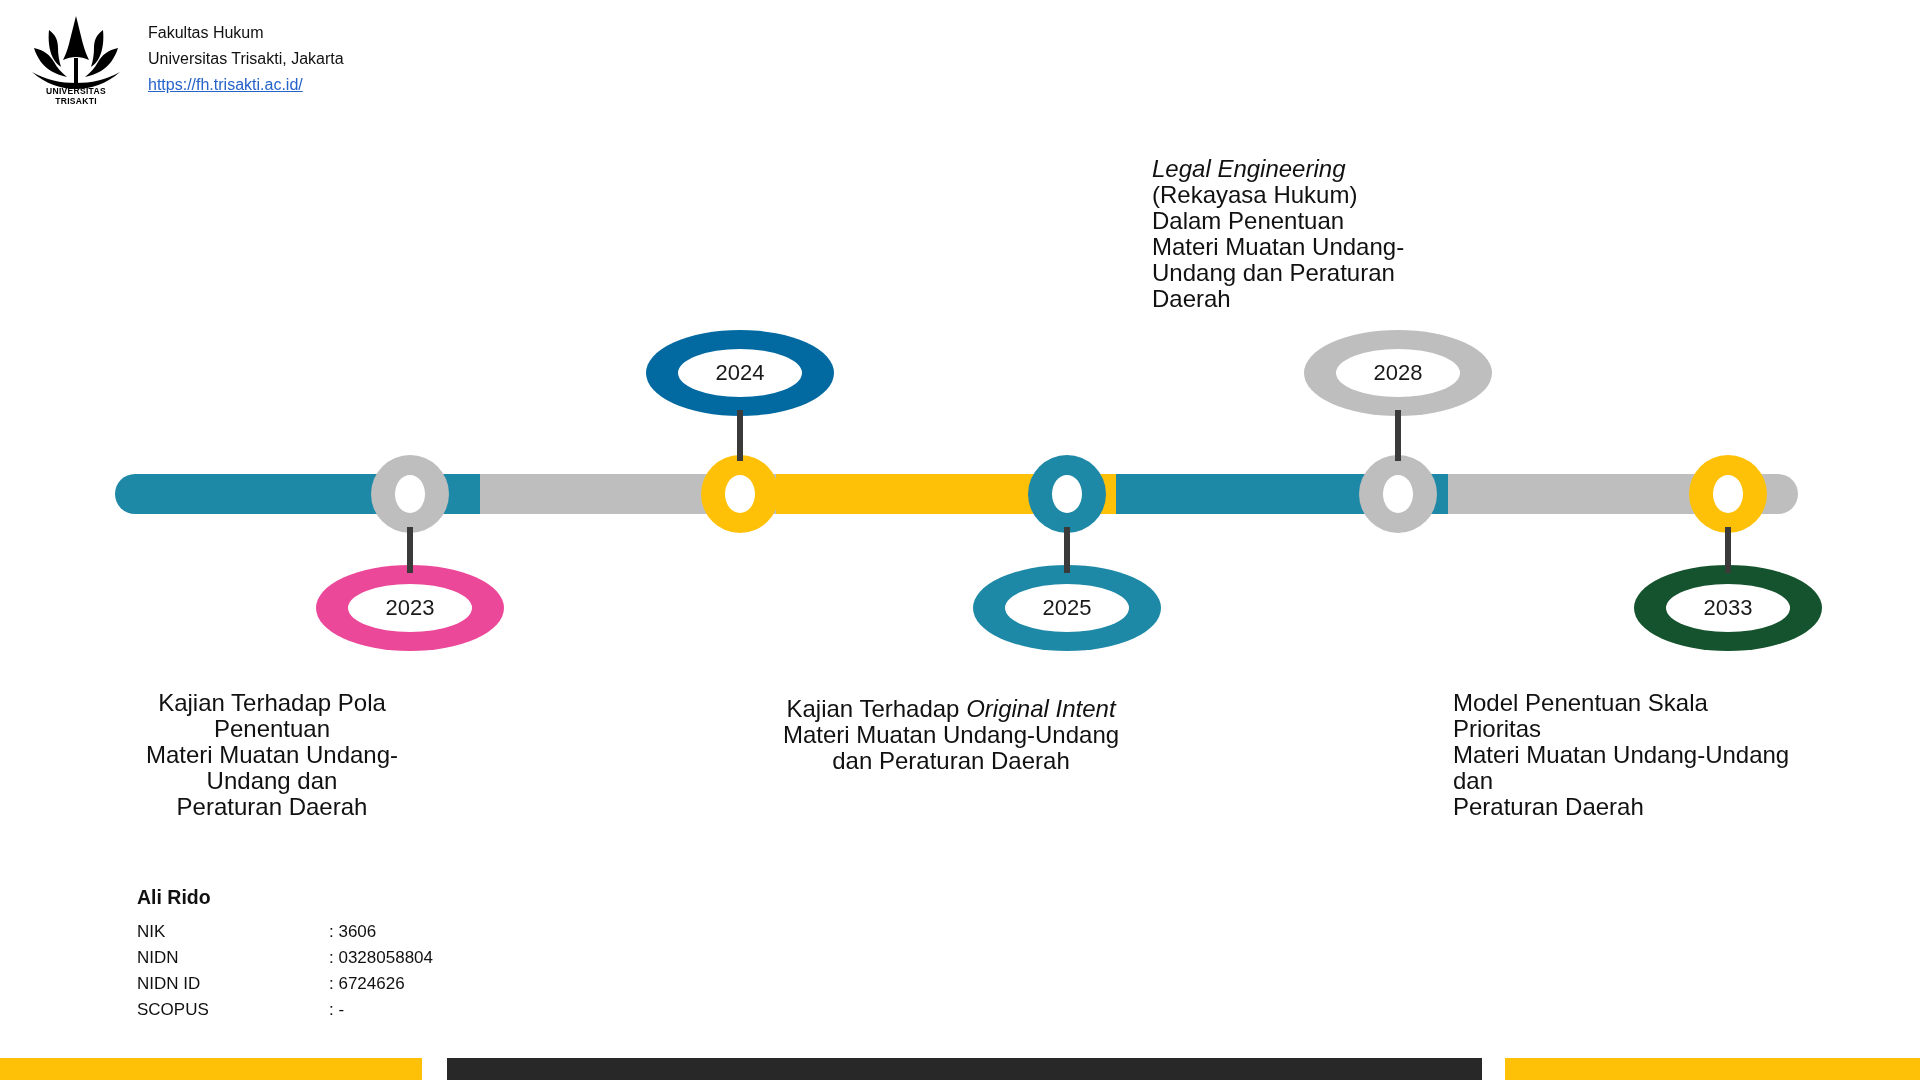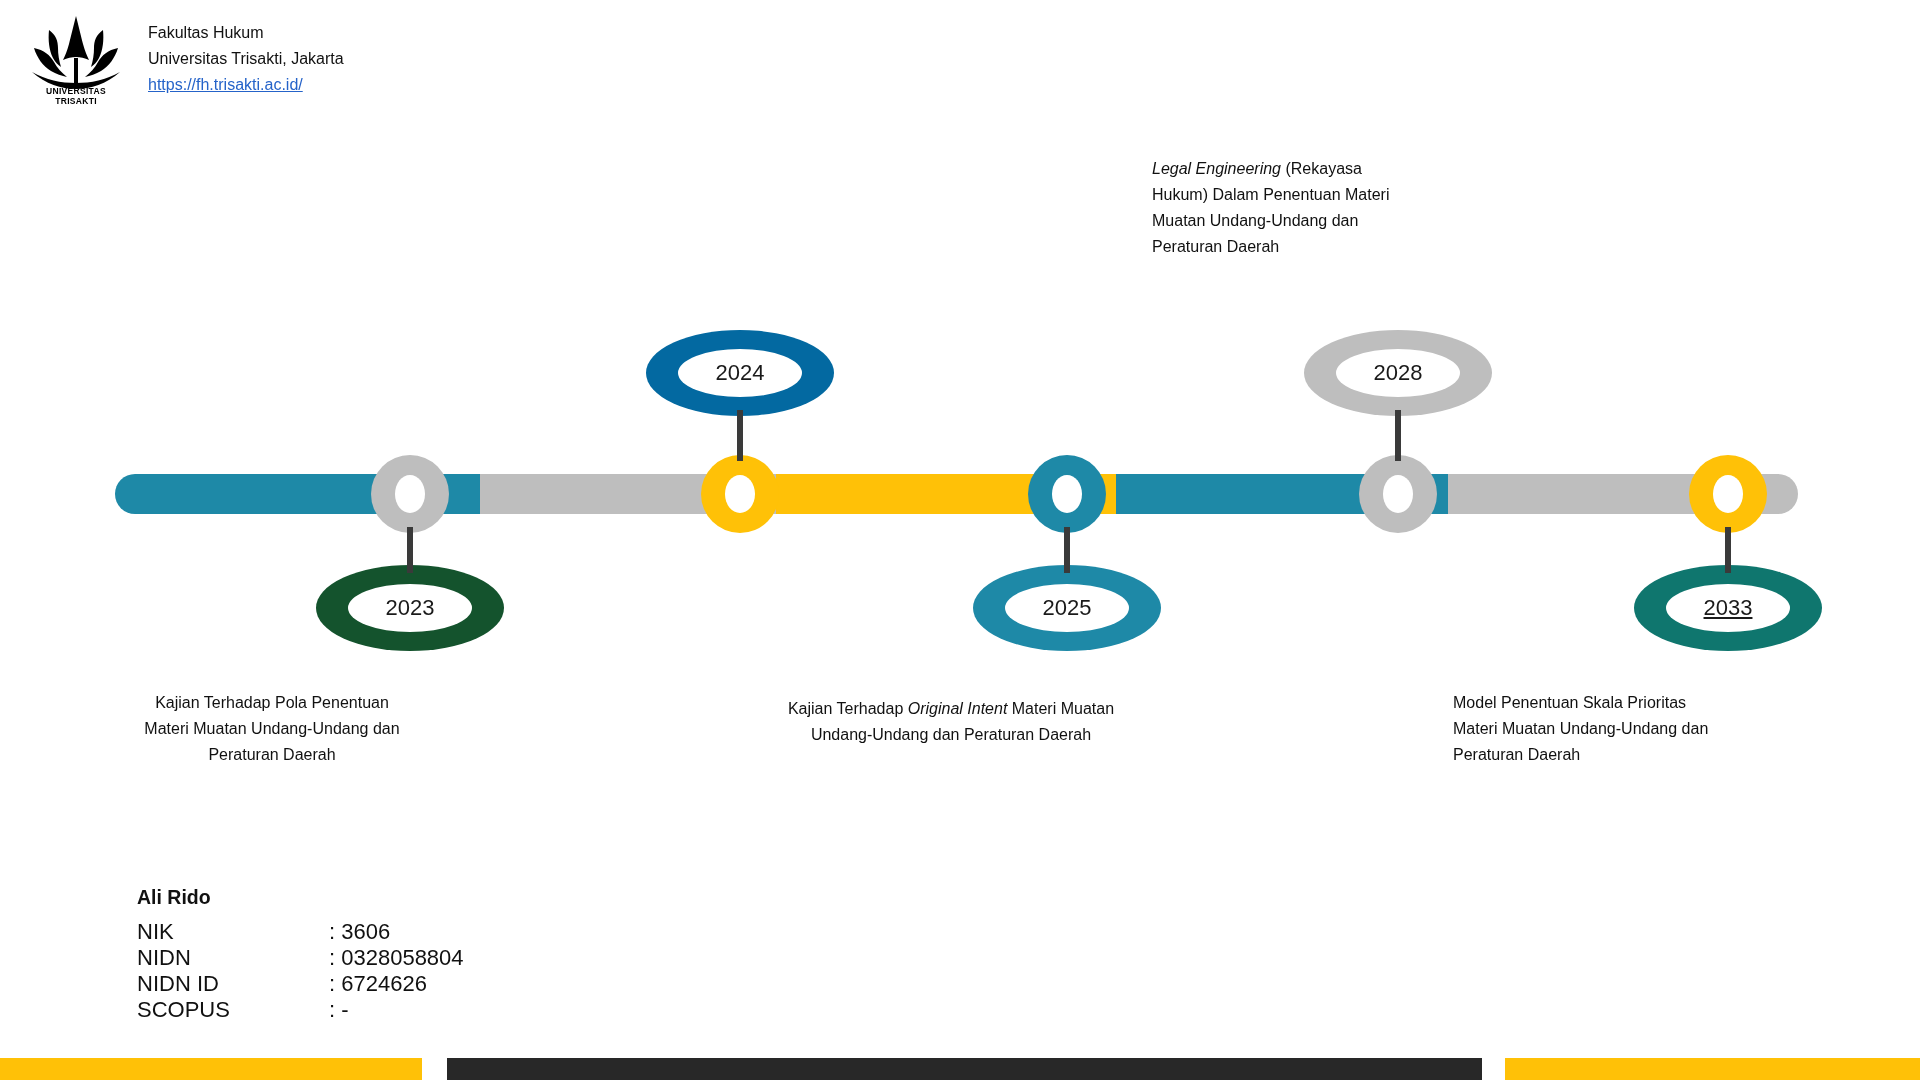--- a/index.html
+++ b/index.html
@@ -43,30 +43,30 @@
     position:absolute;border-radius:50%;
     display:flex;align-items:center;justify-content:center;
   }
   .ell .ehole{
     background:#fff;border-radius:50%;
     display:flex;align-items:center;justify-content:center;
     font-size:22px;color:#1a1a1a;
   }
 
   
-  .cap{position:absolute;font-size:16px;line-height:26px;color:#111;}
+  .cap{position:absolute;font-size:24px;line-height:26px;color:#111;}
   .cap.center{text-align:center;}
   .cap.left{text-align:left;}
   .cap i{font-style:italic;}
 
   
   .author{position:absolute;left:137px;top:884px;font-size:19.5px;line-height:26px;color:#111;}
   .author .name{font-weight:bold;margin-bottom:9px;}
   .author table{border-collapse:collapse;}
-  .author td{font-size:22px;line-height:26px;padding:0;vertical-align:top;color:#111;}
+  .author td{font-size:17px;line-height:26px;padding:0;vertical-align:top;color:#111;}
   .author td.k{width:192px;}
 
   
   .strip{position:absolute;bottom:0;height:22px;}
 </style>
 </head>
 <body>
 
 <div class="stage">
 
@@ -103,21 +103,21 @@
       <div class="seg" style="left: 365px; width: 296px; background: rgb(190, 190, 190);"></div>
       <div class="seg" style="left: 661px; width: 340px; background: rgb(255, 193, 7);"></div>
       <div class="seg" style="left: 1001px; width: 332px; background: rgb(30, 137, 167);"></div>
       <div class="seg r-right" style="left: 1333px; width: 350px; background: rgb(190, 190, 190);"></div>
     </div>
 
   <div id="nodes">
       <div class="dot" style="left: 371px; top: 455px; width: 78px; height: 78px; background: rgb(190, 190, 190);">
         <div class="hole" style="width: 30px; height: 38px;"></div>
       </div>
-      <div class="ell" style="left: 316px; top: 565px; width: 188px; height: 86px; background: #14532d;">
+      <div class="ell" style="left: 316px; top: 565px; width: 188px; height: 86px; background: #ec4899;">
         <div class="ehole" style="width: 124px; height: 48px;">2023</div>
       </div>
       <div class="stem" style="left: 407px; top: 527px; height: 46px;"></div>
       <div class="dot" style="left: 701px; top: 455px; width: 78px; height: 78px; background: rgb(255, 193, 7);">
         <div class="hole" style="width: 30px; height: 38px;"></div>
       </div>
       <div class="ell" style="left: 646px; top: 330px; width: 188px; height: 86px; background: #0369a1;">
         <div class="ehole" style="width: 124px; height: 48px;">2024</div>
       </div>
       <div class="stem" style="left: 737px; top: 410px; height: 51px;"></div>
@@ -131,21 +131,21 @@
       <div class="dot" style="left: 1359px; top: 455px; width: 78px; height: 78px; background: rgb(190, 190, 190);">
         <div class="hole" style="width: 30px; height: 38px;"></div>
       </div>
       <div class="ell" style="left: 1304px; top: 330px; width: 188px; height: 86px; background: rgb(190, 190, 190);">
         <div class="ehole" style="width: 124px; height: 48px;">2028</div>
       </div>
       <div class="stem" style="left: 1395px; top: 410px; height: 51px;"></div>
       <div class="dot" style="left: 1689px; top: 455px; width: 78px; height: 78px; background: rgb(255, 193, 7);">
         <div class="hole" style="width: 30px; height: 38px;"></div>
       </div>
-      <div class="ell" style="left: 1634px; top: 565px; width: 188px; height: 86px; background: #0f766e; text-decoration: underline;">
+      <div class="ell" style="left: 1634px; top: 565px; width: 188px; height: 86px; background: #14532d;">
         <div class="ehole" style="width: 124px; height: 48px;">2033</div>
       </div>
       <div class="stem" style="left: 1725px; top: 527px; height: 46px;"></div>
     </div>
 
   <div class="cap center" style="left:107px;top:690px;width:330px;">
     <div>Kajian Terhadap Pola Penentuan</div>
     <div>Materi Muatan Undang-Undang dan</div>
     <div>Peraturan Daerah</div>
   </div>

